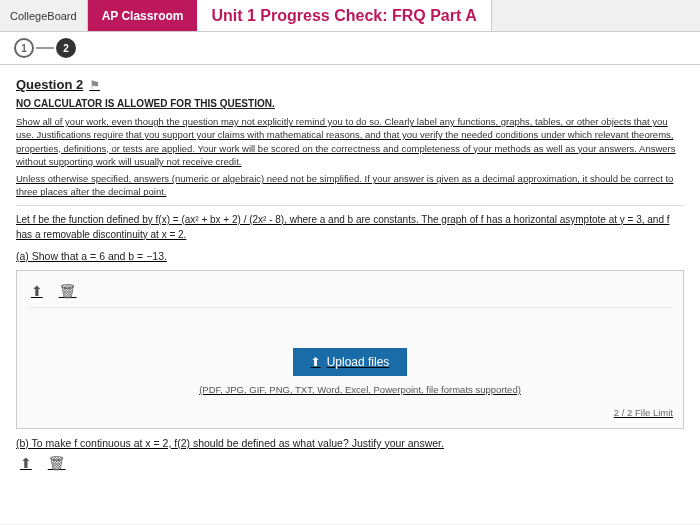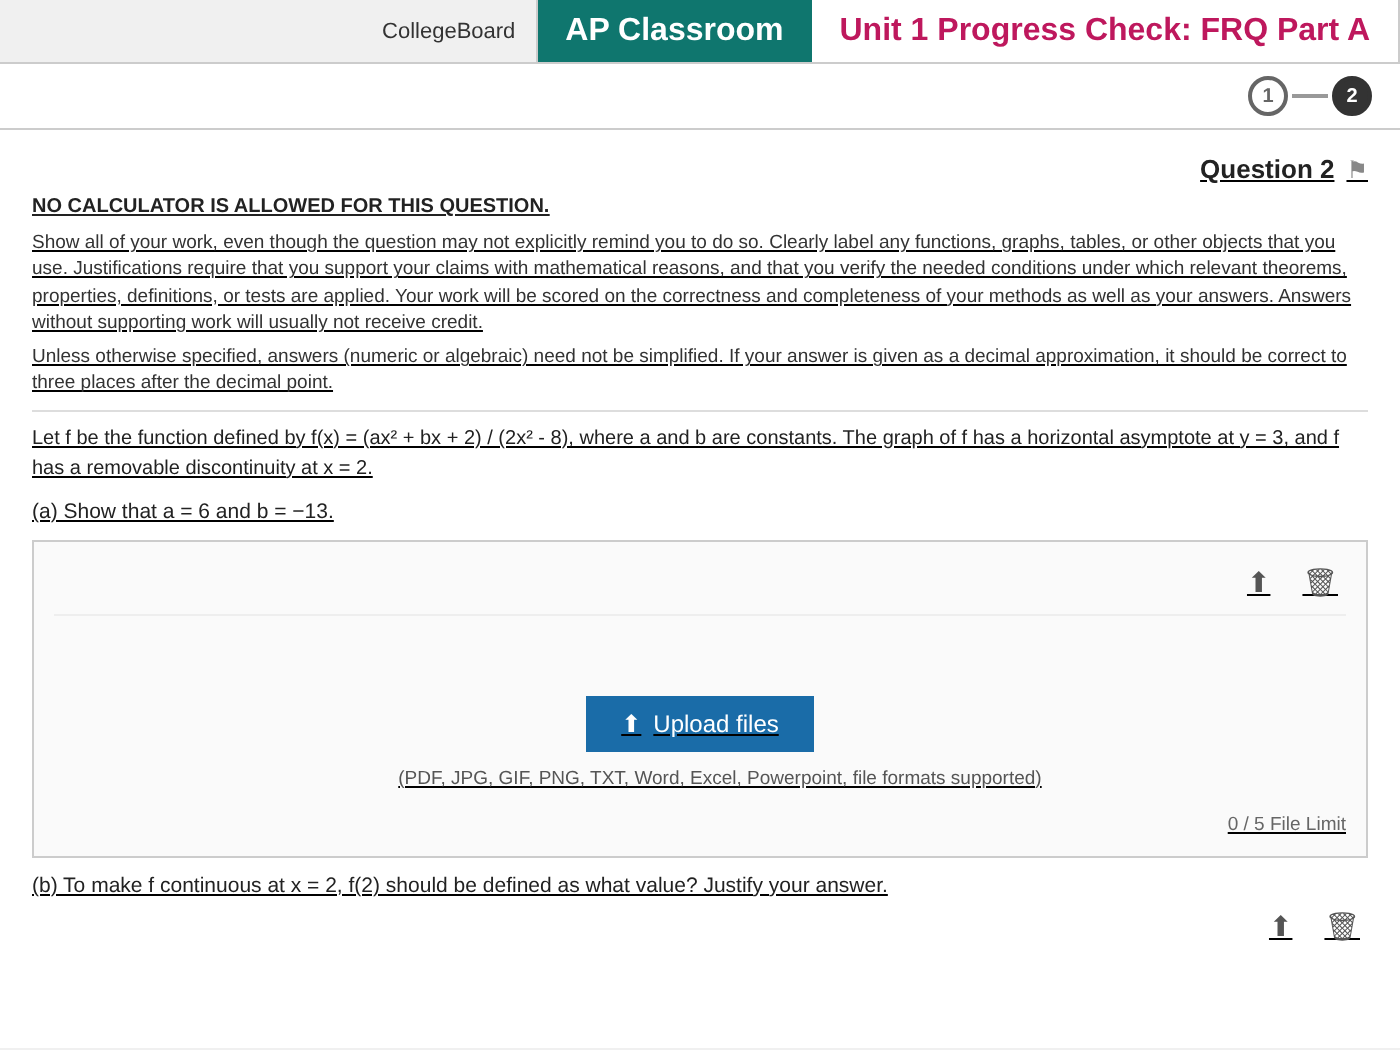--- a/index.html
+++ b/index.html
@@ -1,15 +1,15 @@
 <!DOCTYPE html>
 <html><head>
   <meta charset="utf-8">
   <style>
-    * { box-sizing: border-box; margin: 0; padding: 0; justify-content: flex-end; }
+    * { box-sizing: border-box; margin: 0; padding: 0; }
     body {
       font-family: Arial, sans-serif;
       font-size: 11px;
       background: #f0f0f0;
       width: 700px;
       height: 525px;
       overflow: hidden;
     }
 
     
@@ -22,26 +22,26 @@
     }
     .top-bar-left {
       display: flex;
       align-items: center;
       padding: 0 10px;
       font-size: 11px;
       color: #333;
       border-right: 1px solid #ccc;
     }
     .tab-active {
-      background: #0f766e;
+      background: #be185d;
       color: white;
       padding: 0 14px;
       display: flex;
       align-items: center;
-      font-size: 16px;
+      font-size: 12px;
       font-weight: bold;
     }
     .tab-title {
       background: white;
       color: #be185d;
       padding: 0 14px;
       display: flex;
       align-items: center;
       font-size: 16px;
       border-right: 1px solid #ccc;
@@ -266,21 +266,21 @@
       <button class="toolbar-btn">⬆</button>
       <button class="toolbar-btn">🗑</button>
     </div>
     <div class="upload-center">
       <button class="upload-button">
         <span>⬆</span>
         <span>Upload files</span>
       </button>
       <div class="upload-hint">(PDF, JPG, GIF, PNG, TXT, Word, Excel, Powerpoint, file formats supported)</div>
     </div>
-    <div class="file-limit">0 / 5 File Limit</div>
+    <div class="file-limit">2 / 2 File Limit</div>
   </div>
 
   <div class="part-b">
     <div class="part-b-label">(b) To make f continuous at x = 2, f(2) should be defined as what value? Justify your answer.</div>
     <div class="part-b-toolbar">
       <button class="toolbar-btn">⬆</button>
       <button class="toolbar-btn">🗑</button>
     </div>
   </div>
 

